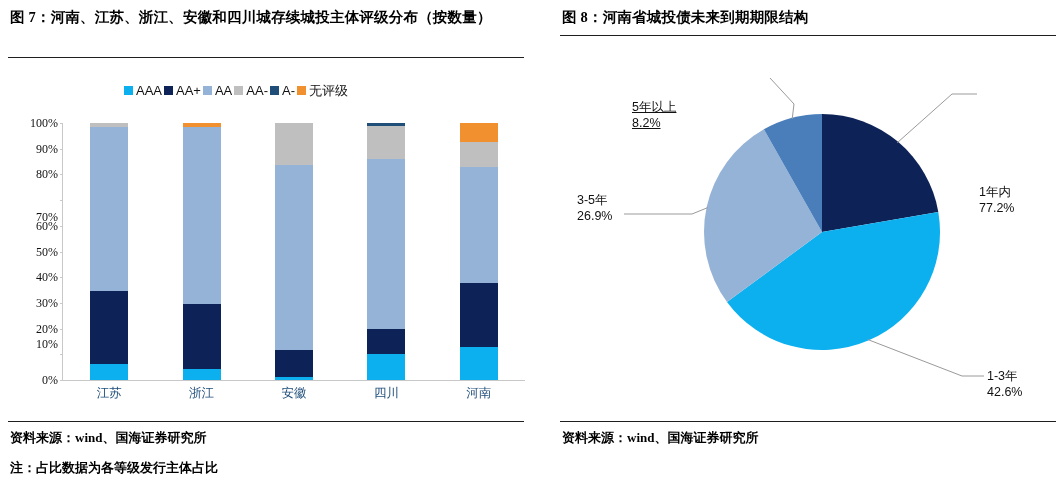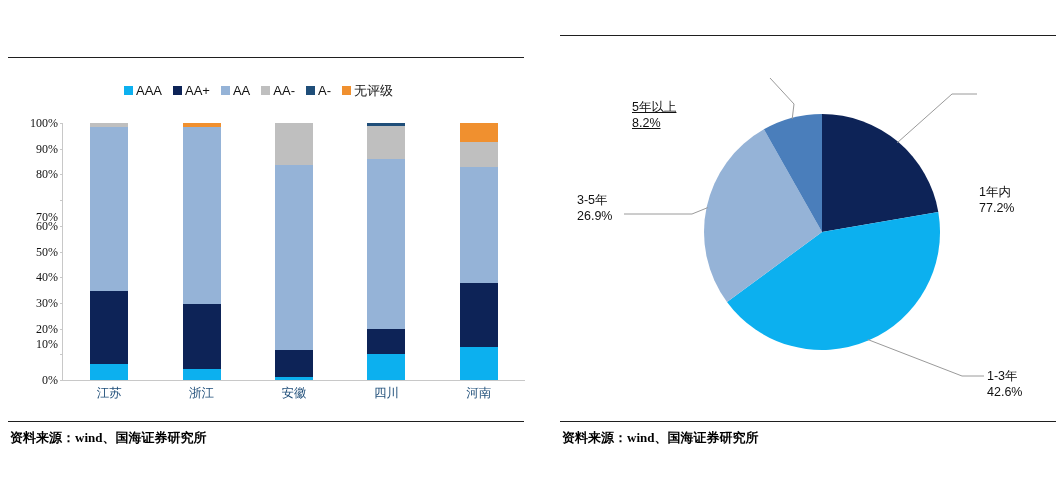--- a/index.html
+++ b/index.html
@@ -37,21 +37,21 @@
   .panel-right .source{left:30px;}
   .note{
     position:absolute;left:10px;top:459px;
     font-family:"Liberation Serif", serif;
     font-size:13px;font-weight:bold;white-space:nowrap;
   }
 
   
   .legend{
     position:absolute;left:124px;top:84px;
-    display:flex;align-items:flex-start;gap:11px;
+    display:flex;align-items:flex-start;gap:2px;
   }
   .legend-item{display:flex;align-items:center;gap:3px;}
   .legend-swatch{width:9px;height:9px;display:inline-block;}
   .legend-label{
     font-family:"Liberation Sans", sans-serif;
     font-size:13px;color:#111;line-height:13px;
   }
 
   
   .bar-chart{position:absolute;left:0;top:0;width:532px;height:420px;}
@@ -85,20 +85,21 @@
   .pie-label.right{text-align:left;}
   .pie-label.left{text-align:left;}
 </style>
 </head>
 <body>
 
 <div class="page">
 
   <div class="panel panel-left">
 
+    <div class="fig-title">图 7：河南、江苏、浙江、安徽和四川城存续城投主体评级分布（按数量）</div>
     <div class="rule rule-top"></div>
 
     <div class="legend" id="legend">
         <div class="legend-item">
           <span class="legend-swatch" style="background: rgb(12, 176, 239);"></span>
           <span class="legend-label">AAA</span>
         </div>
         <div class="legend-item">
           <span class="legend-swatch" style="background: rgb(13, 35, 87);"></span>
           <span class="legend-label">AA+</span>
@@ -180,24 +181,26 @@
             <div class="seg" style="background: rgb(149, 179, 215); height: 115.65px; bottom: 97.146px;"></div>
             <div class="seg" style="background: rgb(191, 191, 191); height: 25.7px; bottom: 212.796px;"></div>
             <div class="seg" style="background: rgb(240, 144, 47); height: 18.504px; bottom: 238.496px;"></div>
           </div>
           <div class="xlabel" style="left: 369.8px;">河南</div>
         </div>
     </div>
 
     <div class="rule rule-bot"></div>
     <div class="source">资料来源：wind、国海证券研究所</div>
+    <div class="note">注：占比数据为各等级发行主体占比</div>
   </div>
 
   <div class="panel panel-right">
 
+    <div class="fig-title">图 8：河南省城投债未来到期期限结构</div>
     <div class="rule rule-top"></div>
 
     <div class="pie-wrap" id="piewrap">
       <svg width="532" height="370" viewBox="0 0 532 370" id="piesvg">
           <path d="M 290 186 L 290.00 68.00 A 118 118 0 0 1 406.31 166.08 Z" fill="#0d2357"></path>
           <path d="M 290 186 L 406.31 166.08 A 118 118 0 0 1 194.97 255.96 Z" fill="#0cb0ef"></path>
           <path d="M 290 186 L 194.97 255.96 A 118 118 0 0 1 231.86 83.32 Z" fill="#95b3d7"></path>
           <path d="M 290 186 L 231.86 83.32 A 118 118 0 0 1 290.00 68.00 Z" fill="#4a7ebb"></path>
           <polyline points="365.3,96.7 420,48 445,48" fill="none" stroke="#9a9a9a" stroke-width="1"></polyline>
           <polyline points="335.7,293.5 430,330 452,330" fill="none" stroke="#9a9a9a" stroke-width="1"></polyline>

